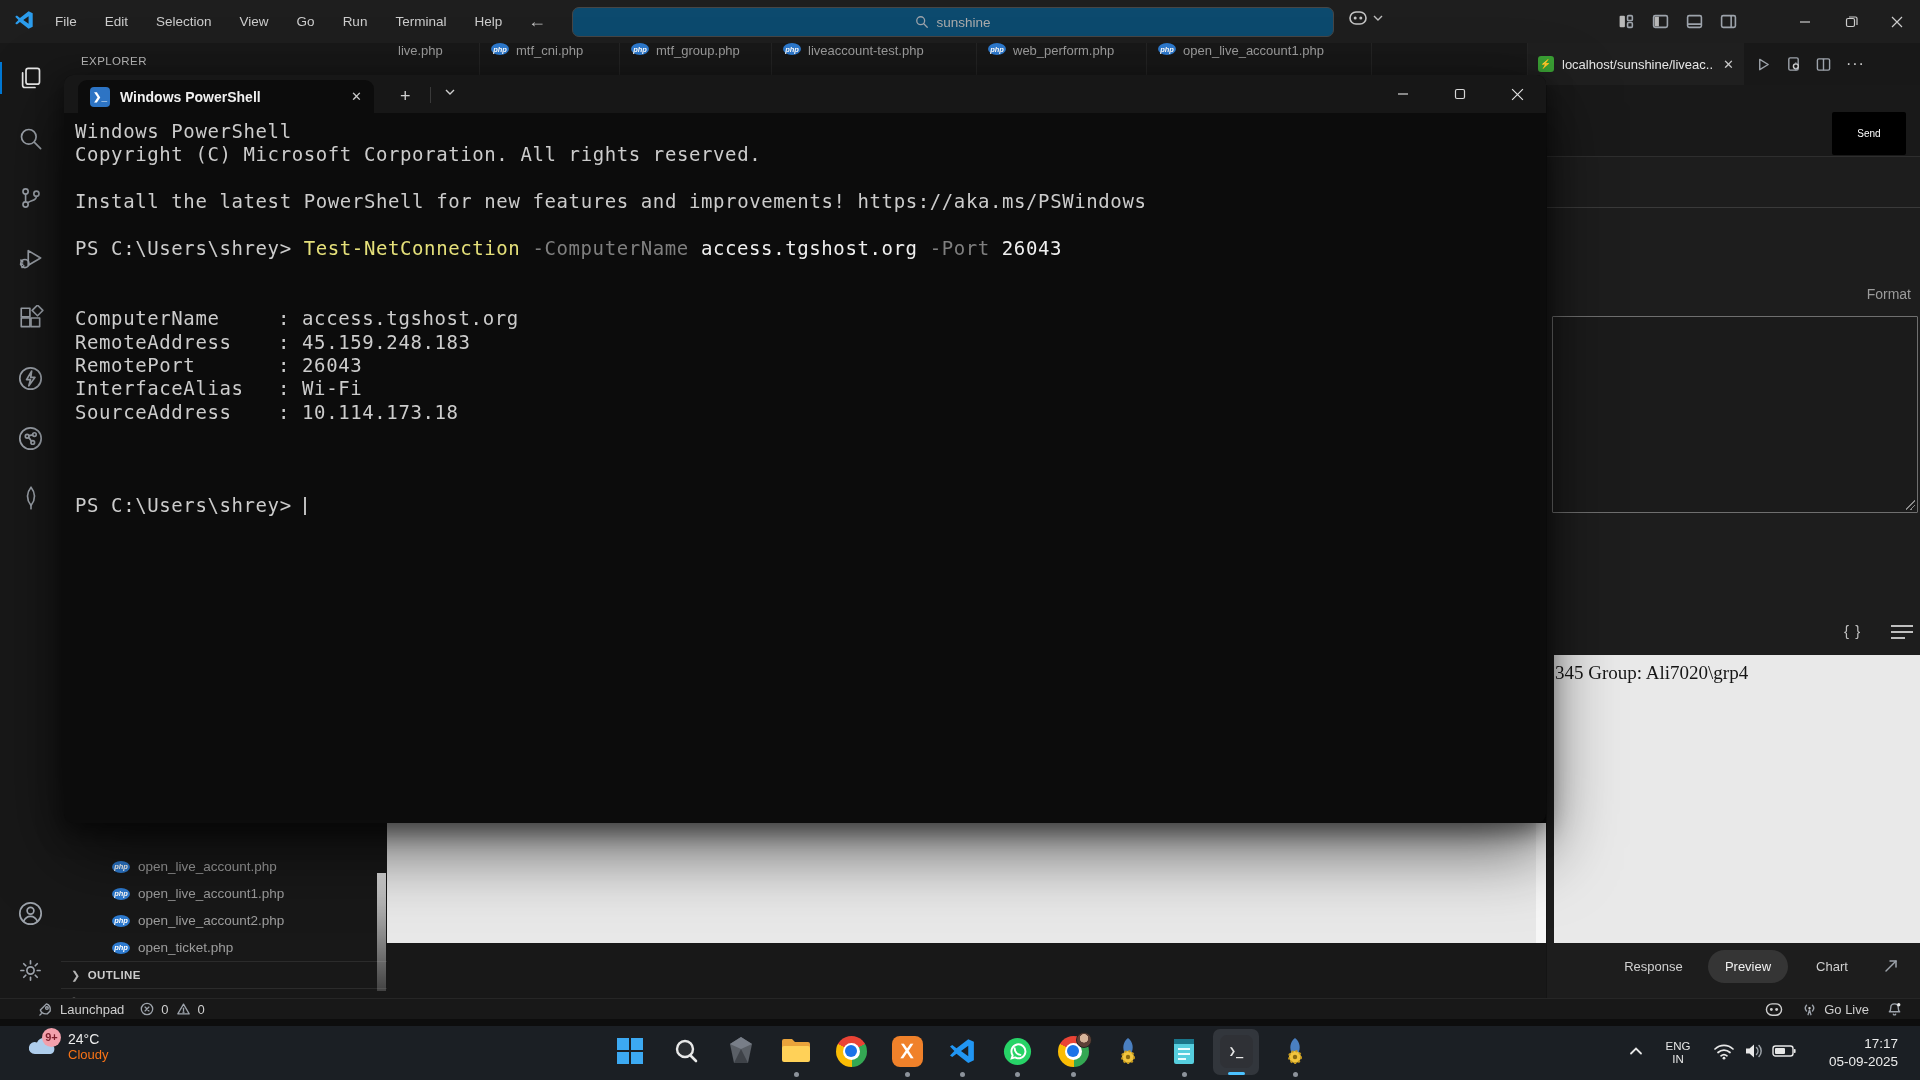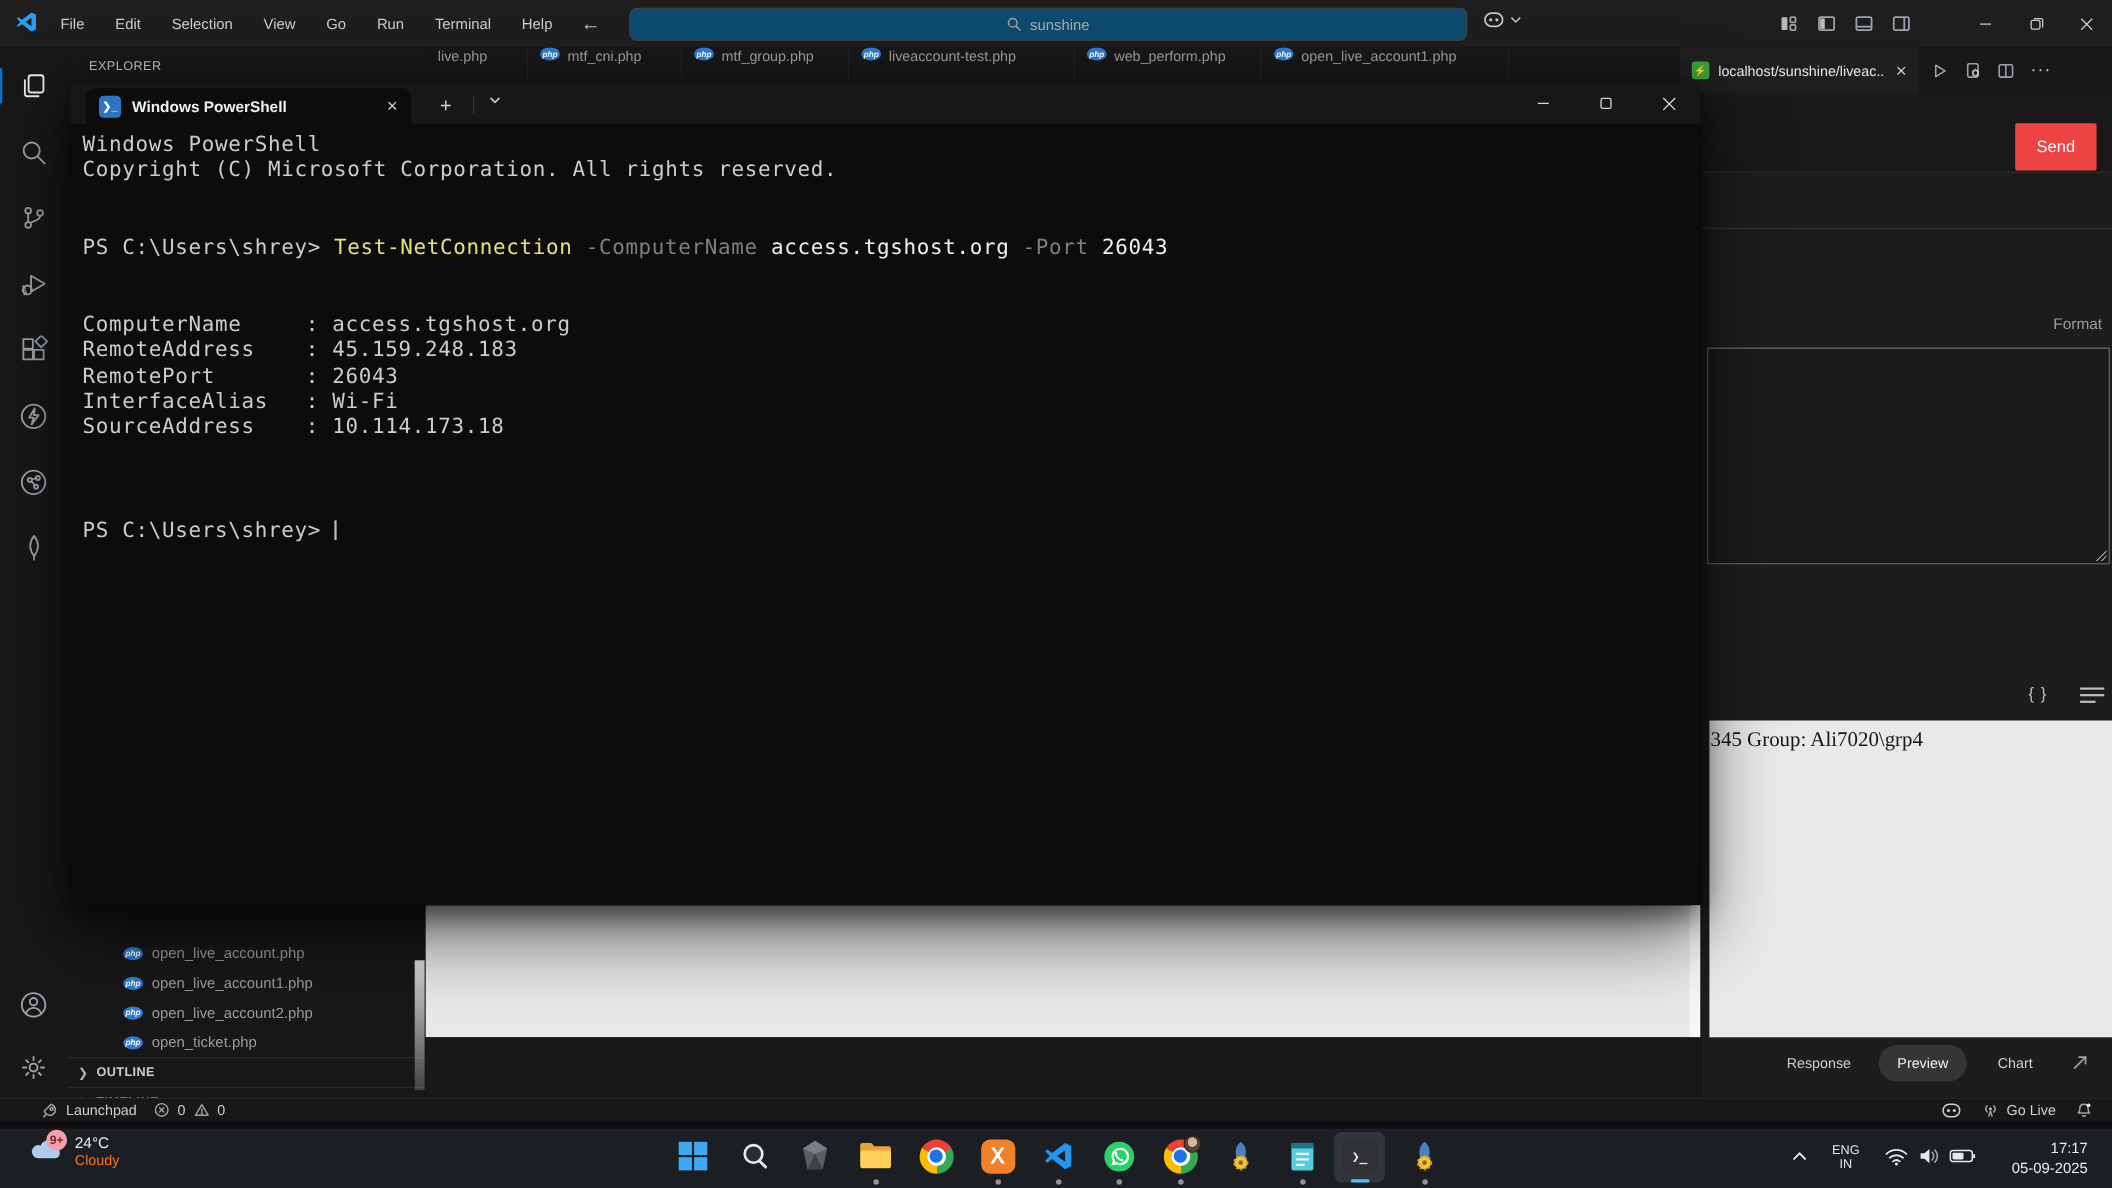--- a/index.html
+++ b/index.html
@@ -61,22 +61,22 @@
   
   .editor-base{position:absolute;left:387px;top:85px;width:1140px;height:913px;background:#1e1e1e}
   .webview-center{position:absolute;left:387px;top:823px;width:1159px;height:120px;background:#e8e8e8;z-index:1}
   .webview-scroll{position:absolute;right:0;top:0;width:10px;height:120px;background:#f6f6f6}
   .editor-under{position:absolute;left:387px;top:943px;width:1159px;height:55px;background:#181818;z-index:1}
 
   
   .right-panel{position:absolute;left:1546px;top:85px;width:374px;height:913px;background:#1d1d1d;
                border-left:1px solid #141414;z-index:1;color:#cccccc}
   .rp-urlrow{position:absolute;left:0;top:0;width:374px;height:71px;background:#191919;border-bottom:1px solid #2e2e2e}
-  .send-btn{position:absolute;right:15px;top:27px;width:74px;height:43px;background:#ef4444;color:#fff;
-            font-size:15px;border:none;border-radius:2px;display:flex;align-items:center;justify-content:center}
+  .send-btn{position:absolute;right:15px;top:27px;width:74px;height:43px;background:#000000;color:#fff;
+            font-size:10px;border:none;border-radius:2px;display:flex;align-items:center;justify-content:center}
   .rp-div2{position:absolute;left:0;top:122px;width:374px;height:1px;background:#3a3a3a}
   .rp-format{position:absolute;right:10px;top:201px;color:#9b9b9b;font-size:14px}
   .rp-textarea{position:absolute;left:5px;top:231px;width:364px;height:195px;border:1px solid #6f6f6f;
                background:#1b1b1b;border-radius:1px}
   .rp-resize{position:absolute;right:2px;bottom:2px;width:10px;height:10px;
              background:linear-gradient(135deg,transparent 50%,#8a8a8a 50% 58%,transparent 58% 72%,#8a8a8a 72% 80%,transparent 80%)}
   .rp-json{position:absolute;left:297px;top:537px;color:#bfbfbf;font-size:15px;letter-spacing:1px}
   .rp-lines{position:absolute;left:344px;top:540px;width:22px}
   .rp-lines div{height:2px;background:#bfbfbf;margin-bottom:4px}
   .rp-preview{position:absolute;left:7px;top:570px;width:367px;height:288px;background:#e9e9e9;overflow:hidden}
@@ -485,20 +485,21 @@
       <span class="ps-winbtn" style="left:1430px">
           <svg width="13" height="13" viewBox="0 0 12 12">
             <path d="M1 1 L11 11 M11 1 L1 11" stroke="#e0e0e0" stroke-width="1.1"></path>
           </svg>
         </span>
     </div>
     <div class="term">
       <div class="tl">Windows PowerShell</div>
       <div class="tl">Copyright (C) Microsoft Corporation. All rights reserved.</div>
       <div class="tl"></div>
+      <div class="tl">Install the latest PowerShell for new features and improvements! https://aka.ms/PSWindows</div>
       <div class="tl"></div>
       <div class="tl"><span class="seg">PS C:\Users\shrey&gt;</span><span class="seg c-cmd">Test-NetConnection</span><span class="seg c-param">-ComputerName</span><span class="seg c-val">access.tgshost.org</span><span class="seg c-param">-Port</span><span class="c-val">26043</span></div>
       <div class="tl"></div>
       <div class="tl"></div>
       <div class="tl"><span class="okey">ComputerName</span><span class="osep"></span><span>access.tgshost.org</span></div>
       <div class="tl"><span class="okey">RemoteAddress</span><span class="osep"></span><span>45.159.248.183</span></div>
       <div class="tl"><span class="okey">RemotePort</span><span class="osep"></span><span>26043</span></div>
       <div class="tl"><span class="okey">InterfaceAlias</span><span class="osep"></span><span>Wi-Fi</span></div>
       <div class="tl"><span class="okey">SourceAddress</span><span class="osep"></span><span>10.114.173.18</span></div>
       <div class="tl"></div>

